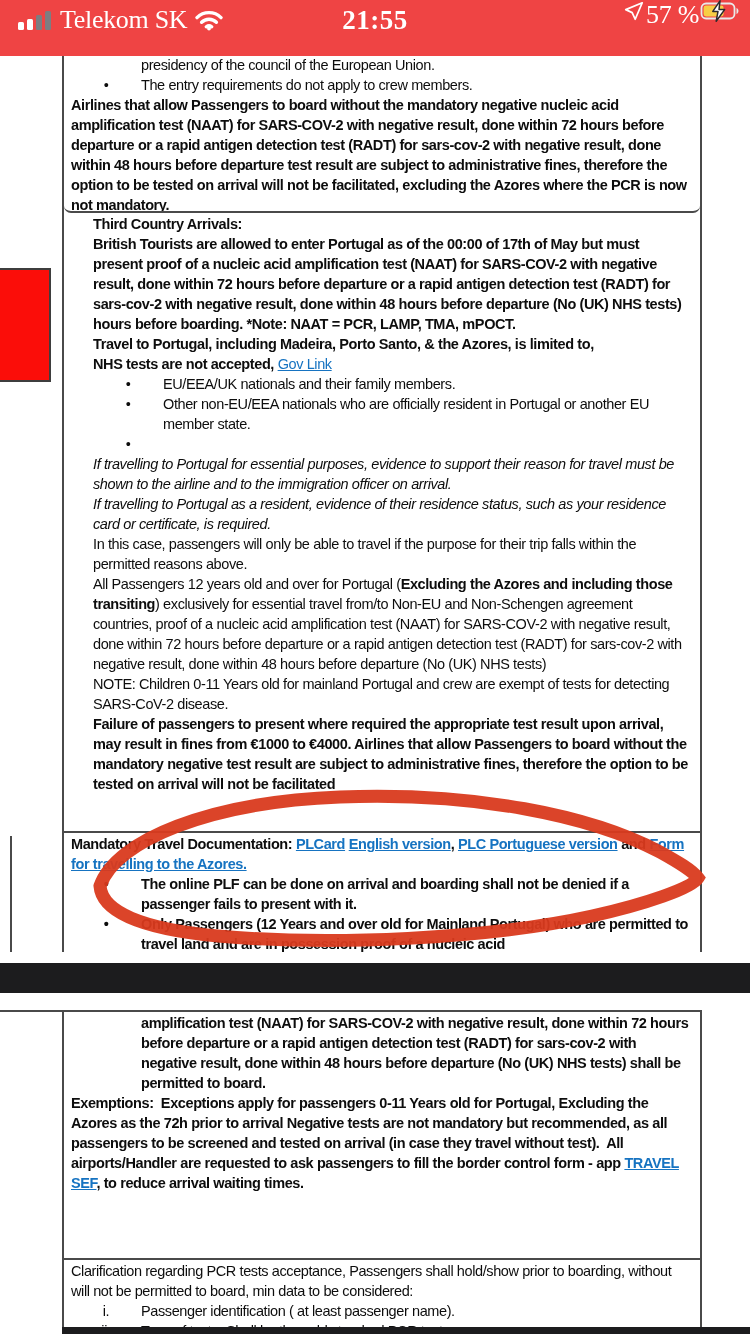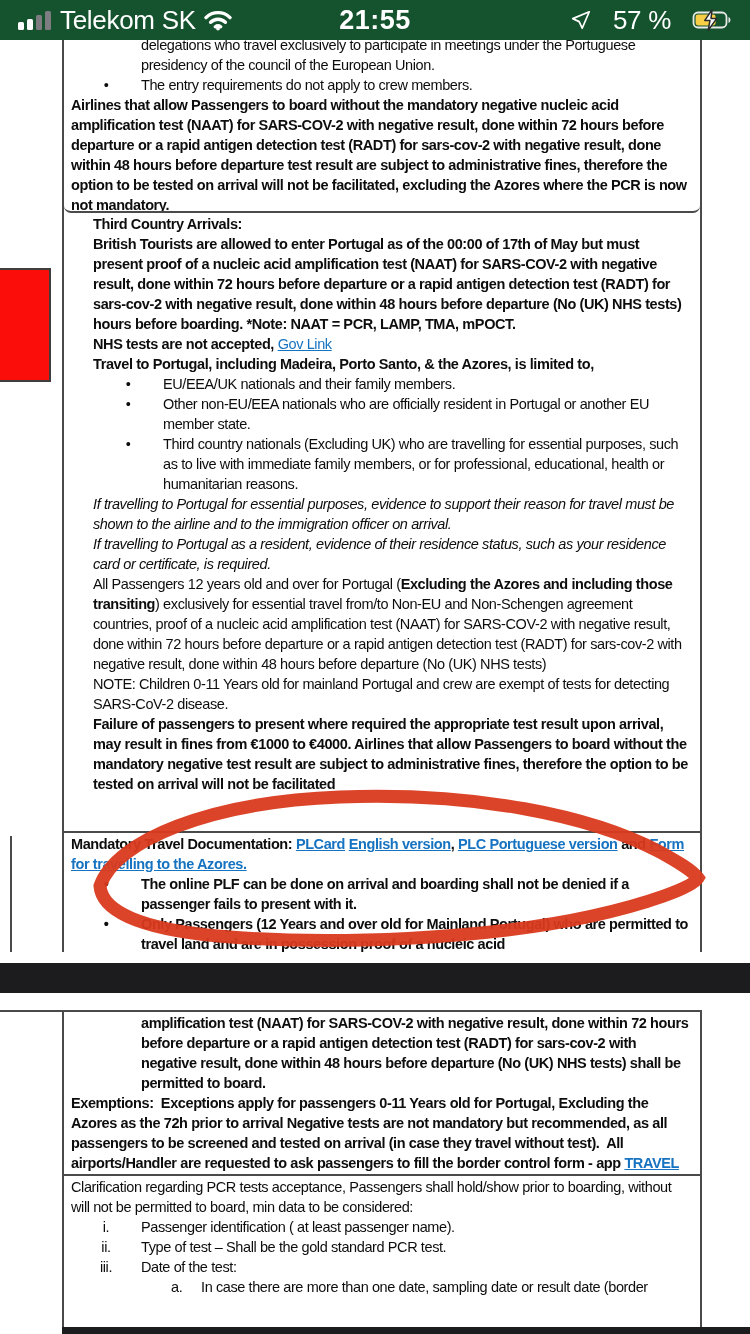--- a/index.html
+++ b/index.html
@@ -1,36 +1,36 @@
 <!DOCTYPE html>
 <html><head>
 <meta charset="utf-8">
 <style>
   html,body{margin:0;padding:0;}
   body{width:750px;height:1334px;position:relative;background:#fff;overflow:hidden;
        font-family:"Liberation Sans",sans-serif;}
   
-  .statusbar{position:absolute;left:0;top:0;width:750px;height:40px;background:#14532d;
-             color:#fff;z-index:50;}
+  .statusbar{position:absolute;left:0;top:0;width:750px;height:56px;background:#ef4444;
+             color:#fff;z-index:50;font-family:Liberation Serif, serif;}
   .sb-left{position:absolute;left:18px;top:0;height:40px;display:flex;align-items:center;gap:8px;}
   .sb-carrier{font-size:26px;letter-spacing:-0.3px;}
   .sb-time{position:absolute;left:0;right:0;top:0;height:40px;display:flex;align-items:center;
            justify-content:center;font-size:27px;font-weight:600;letter-spacing:0.5px;}
-  .sb-right{position:absolute;right:16px;top:0;height:40px;display:flex;align-items:center;gap:21px;}
+  .sb-right{position:absolute;right:8px;top:0;height:40px;display:flex;align-items:flex-start;gap:1px;}
   .sb-pct{font-size:26px;letter-spacing:-0.3px;}
   
   .doc{position:absolute;color:#0d0d0d;font-size:14.5px;line-height:20px;letter-spacing:-0.4px;}
   .tbl{position:absolute;box-sizing:border-box;border-left:2px solid #4a4a4a;border-right:2px solid #4a4a4a;}
   #table1{left:62px;top:40px;width:640px;height:912px;}
   #table2{left:62px;top:1012px;width:640px;height:322px;}
   .row{box-sizing:border-box;padding:1px 8px 0 7px;border-bottom:2px solid #4a4a4a;overflow:hidden;}
   #r1{height:173px;padding-top:0;border-radius:7px;}
   #r2{height:620px;padding-left:29px;}
   #r3{height:119px;border-bottom:none;}
-  #r4{height:164px;}
+  #r4{height:248px;}
   #r5{height:152px;border-bottom:none;}
   [data-row="r1"] .p:first-child{margin-top:-5px;}
   .p{margin:0;}
   .b{font-weight:bold;}
   .it{font-style:italic;}
   .ind{margin-left:70px;}
   .li{display:flex;}
   .li .mk{flex:0 0 70px;text-align:center;}
   .li .tx{flex:1;}
   .li-a{margin-left:100px;}
@@ -86,36 +86,36 @@
       <div class="p ind"><span>delegations who travel exclusively to participate in meetings under the Portuguese presidency of the council of the European Union.</span></div>
       <div class="p li">
         <span class="mk">•</span>
         <span class="tx"><span>The entry requirements do not apply to crew members.</span></span>
       </div>
       <div class="p"><span class="b">Airlines that allow Passengers to board without the mandatory negative nucleic acid amplification test (NAAT) for SARS-COV-2 with negative result, done within 72 hours before departure or a rapid antigen detection test (RADT) for sars-cov-2 with negative result, done within 48 hours before departure test result are subject to administrative fines, therefore the option to be tested on arrival will not be facilitated, excluding the Azores where the PCR is now not mandatory.</span></div>
     </div>
   <div class="row" id="r2" data-row="r2">
       <div class="p"><span class="b">Third Country Arrivals:</span></div>
       <div class="p"><span class="b">British Tourists are allowed to enter Portugal as of the 00:00 of 17th of May but must present proof of a nucleic acid amplification test (NAAT) for SARS-COV-2 with negative result, done within 72 hours before departure or a rapid antigen detection test (RADT) for sars-cov-2 with negative result, done within 48 hours before departure (No (UK) NHS tests) hours before boarding. *Note: NAAT = PCR, LAMP, TMA, mPOCT.</span></div>
+      <div class="p"><span class="b">Travel to Portugal, including Madeira, Porto Santo, &amp; the Azores, is limited to,</span></div>
       <div class="p"><span class="b">NHS tests are not accepted, </span><a class="lk" href="#">Gov Link</a></div>
-      <div class="p"><span class="b">Travel to Portugal, including Madeira, Porto Santo, &amp; the Azores, is limited to,</span></div>
       <div class="p li">
         <span class="mk">•</span>
         <span class="tx"><span>EU/EEA/UK nationals and their family members.</span></span>
       </div>
       <div class="p li">
         <span class="mk">•</span>
         <span class="tx"><span>Other non-EU/EEA nationals who are officially resident in Portugal or another EU member state.</span></span>
       </div>
       <div class="p li">
         <span class="mk">•</span>
-        <span class="tx"><span>Third country nationals (Excluding UK) who are travelling for essential purposes, such as to live with immediate family members, or for professional, educational, health or humanitarian reasons.</span></span>
       </div>
       <div class="p"><span class="it">If travelling to Portugal for essential purposes, evidence to support their reason for travel must be shown to the airline and to the immigration officer on arrival.</span></div>
       <div class="p"><span class="it">If travelling to Portugal as a resident, evidence of their residence status, such as your residence card or certificate, is required.</span></div>
+      <div class="p"><span>In this case, passengers will only be able to travel if the purpose for their trip falls within the permitted reasons above.</span></div>
       <div class="p"><span>All Passengers 12 years old and over for Portugal (</span><span class="b">Excluding the Azores and including those transiting</span><span>) exclusively for essential travel from/to Non-EU and Non-Schengen agreement countries, proof of a nucleic acid amplification test (NAAT) for SARS-COV-2 with negative result, done within 72 hours before departure or a rapid antigen detection test (RADT) for sars-cov-2 with negative result, done within 48 hours before departure (No (UK) NHS tests)</span></div>
       <div class="p"><span>NOTE: Children 0-11 Years old for mainland Portugal and crew are exempt of tests for detecting SARS-CoV-2 disease.</span></div>
       <div class="p"><span class="b">Failure of passengers to present where required the appropriate test result upon arrival, may result in fines from €1000 to €4000. Airlines that allow Passengers to board without the mandatory negative test result are subject to administrative fines, therefore the option to be tested on arrival will not be facilitated</span></div>
     </div>
   <div class="row" id="r3" data-row="r3">
       <div class="p"><span class="b">Mandatory Travel Documentation: </span><a class="b lk" href="#">PLCard</a><span class="b"> </span><a class="b lk" href="#">English version</a><span class="b">, </span><a class="b lk" href="#">PLC Portuguese version</a><span class="b"> and </span><a class="b lk" href="#">Form for travelling to the Azores. </a></div>
       <div class="p li">
         <span class="mk b">•</span>
         <span class="tx"><span class="b">The online PLF can be done on arrival and boarding shall not be denied if a passenger fails to present with it.</span></span>
       </div>

